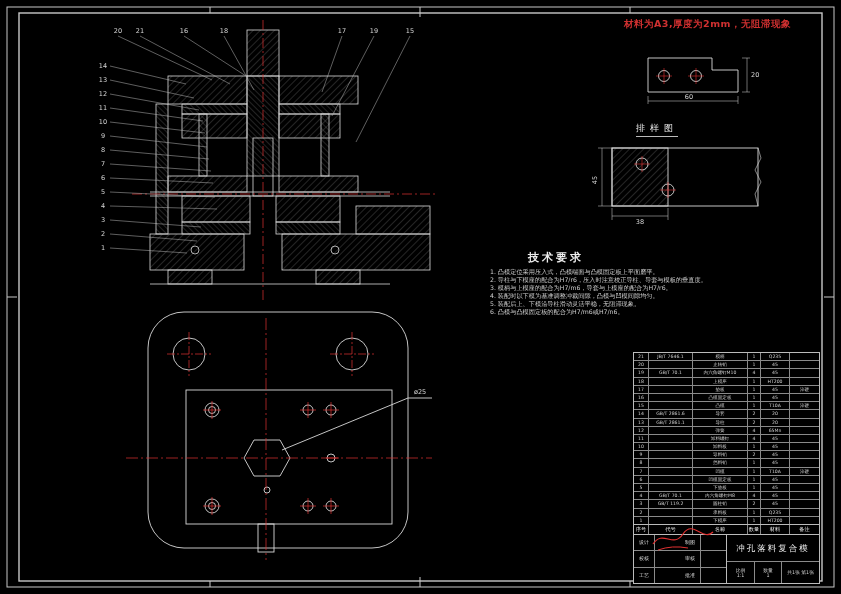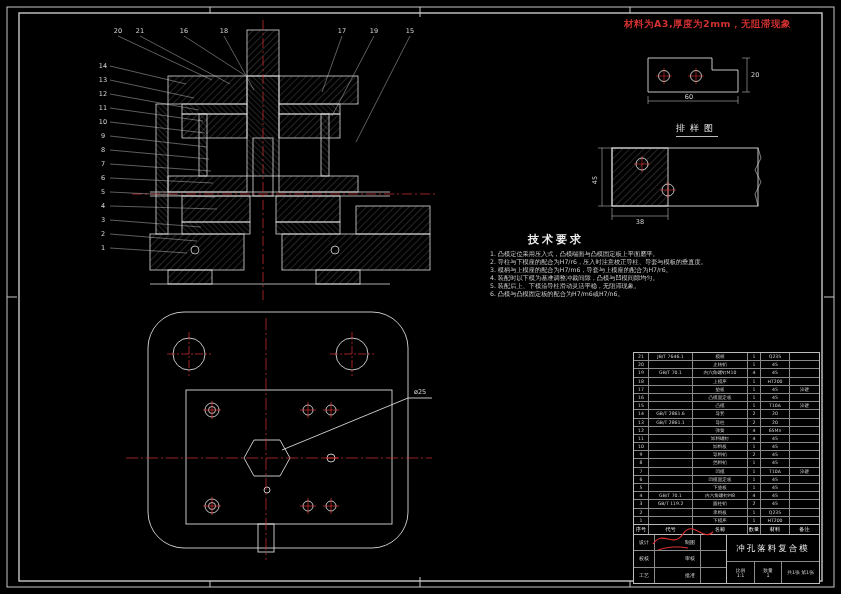--- a/index.html
+++ b/index.html
@@ -4,24 +4,24 @@
 <style>
   html,body{margin:0;padding:0;background:#1a1a1a;}
   .page{position:relative;width:841px;height:594px;background:#000;overflow:hidden;
         font-family:"DejaVu Sans",sans-serif;color:#ddd;}
   svg.art{position:absolute;left:0;top:0;}
   svg text{fill:#d8d8d8;font-size:6.5px;font-family:"DejaVu Sans",sans-serif;}
 
   .note-material{position:absolute;left:624px;top:18px;color:#d03030;font-size:9.5px;
                  font-weight:bold;letter-spacing:0.5px;white-space:nowrap;}
   .label-strip{position:absolute;left:636px;top:122px;font-size:9px;letter-spacing:5px;
-               color:#e8e8e8;border-bottom:1px solid #bbb;padding-bottom:1px;margin-left:40px;}
+               color:#e8e8e8;border-bottom:1px solid #bbb;padding-bottom:1px;}
 
   .tech{position:absolute;left:490px;top:232px;width:335px;}
-  .tech-title{margin:0 0 3px 38px;font-size:11px;font-weight:bold;letter-spacing:3px;color:#eee;}
+  .tech-title{margin:18px 0 3px 38px;font-size:11px;font-weight:bold;letter-spacing:3px;color:#eee;}
   .tline{font-size:6.2px;line-height:1.3;color:#cfcfcf;white-space:nowrap;overflow:hidden;}
 
   .bom{position:absolute;left:633px;top:352px;width:187px;border:1px solid #bbb;
        box-sizing:border-box;background:#000;}
   .bom-row{display:grid;grid-template-columns:14px 44px 55px 13px 29px 1fr;
            height:7.2px;line-height:7.2px;border-top:0.5px solid #8a8a8a;}
   .bom-rows .bom-row:first-child{border-top:none;}
   .bom-row .c{font-size:4.6px;text-align:center;border-left:0.5px solid #8a8a8a;
               overflow:hidden;white-space:nowrap;color:#cfcfcf;}
   .bom-row .c:first-child{border-left:none;}

